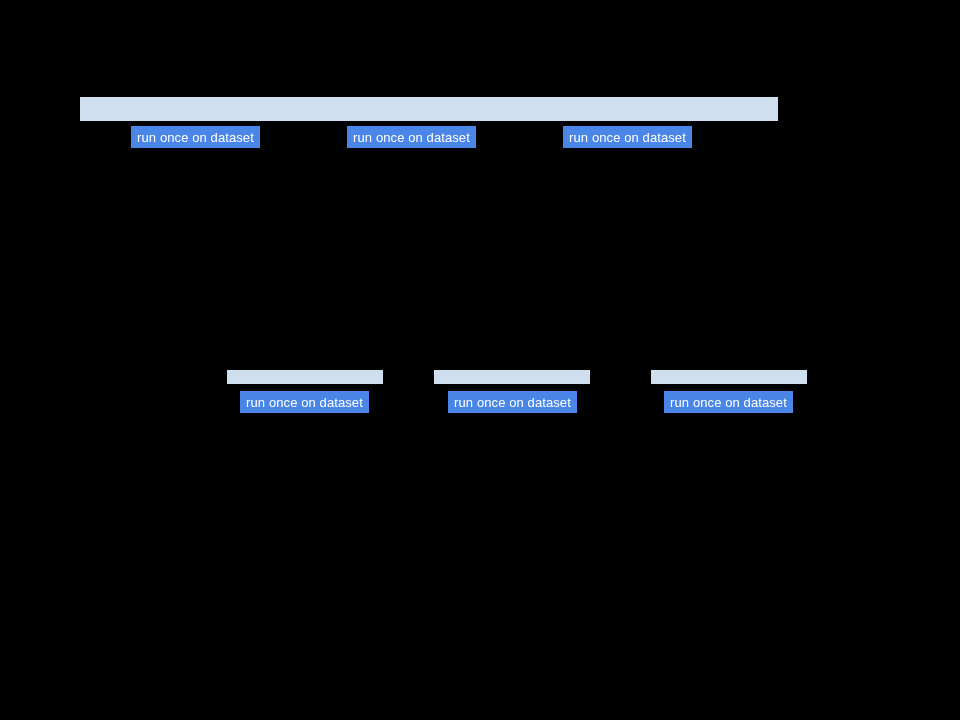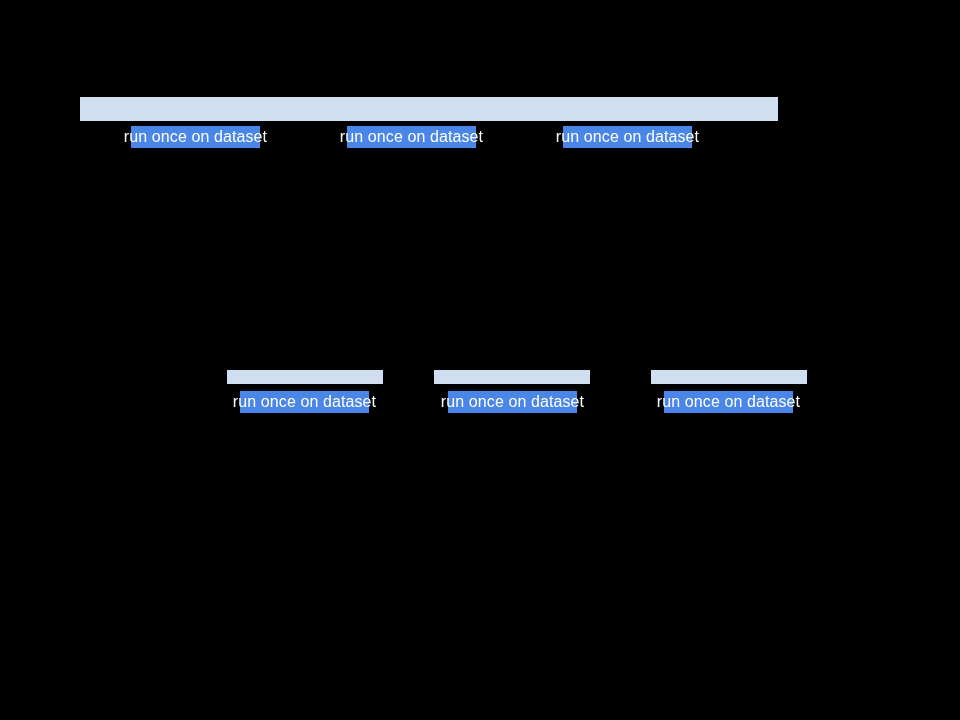--- a/index.html
+++ b/index.html
@@ -38,21 +38,21 @@
     font-size: 11px;
     line-height: 1;
     white-space: nowrap;
     overflow: hidden;
   }
 
   
   .btn {
     background: #4a86e8;
     color: #ffffff;
-    font-size: 16px;
+    font-size: 13px;
     line-height: 1;
     display: flex;
     align-items: center;
     justify-content: center;
     white-space: nowrap;
     letter-spacing: 0.1px;
     border: 0;
     cursor: pointer;
     font-family: "Liberation Sans", sans-serif;
     padding: 0;

